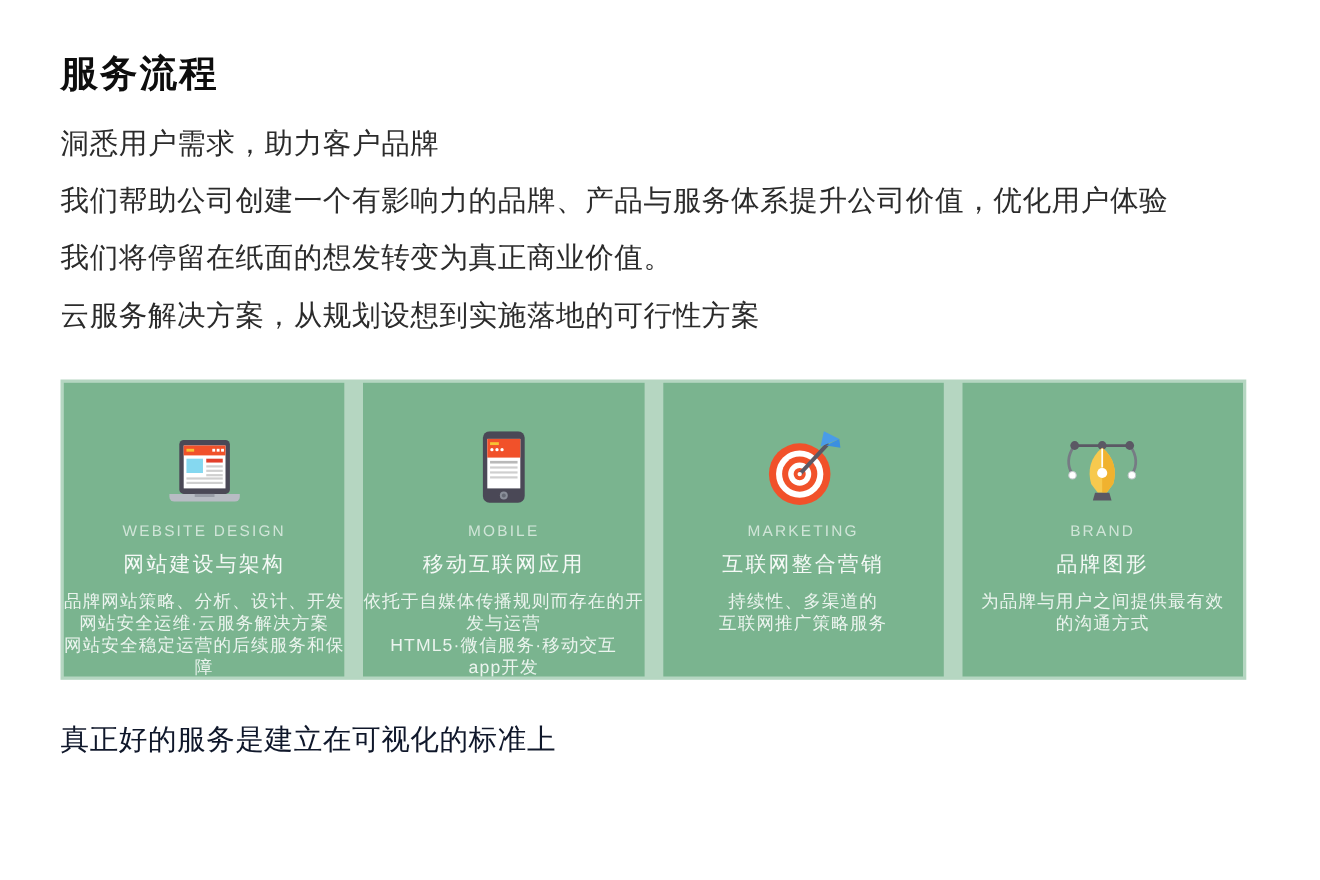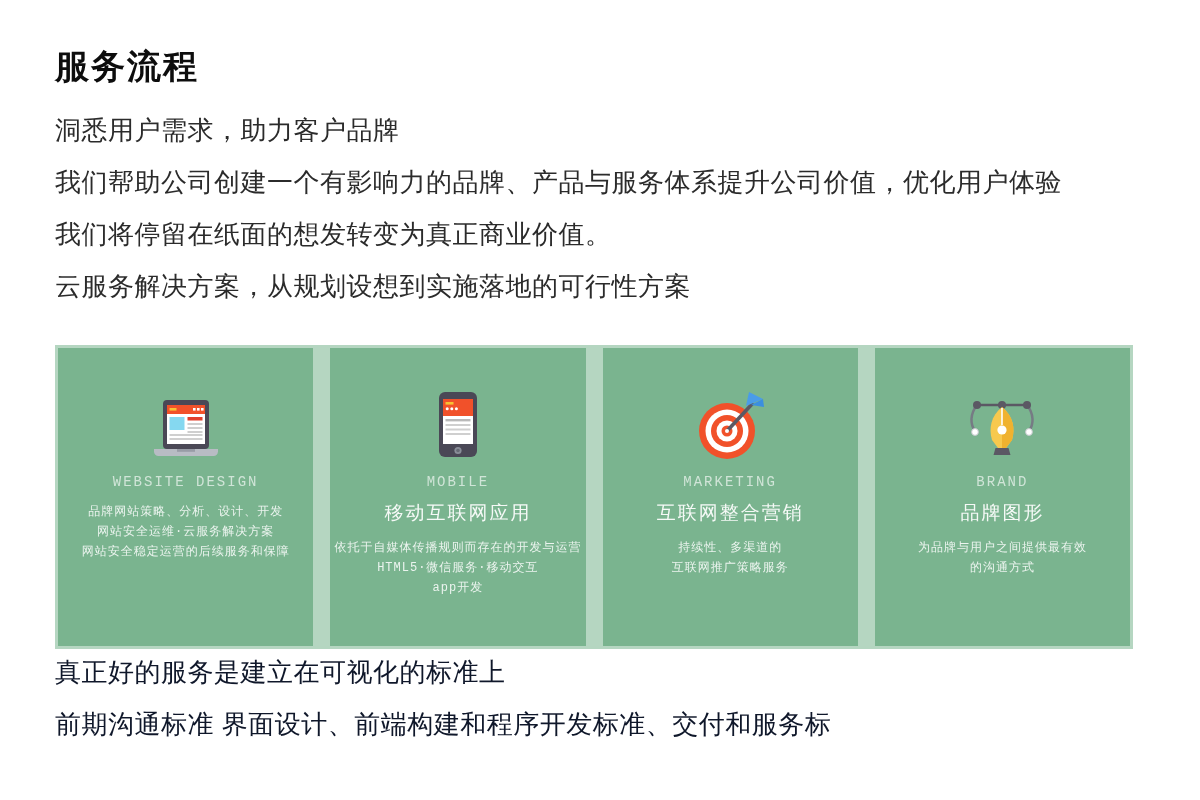--- a/index.html
+++ b/index.html
@@ -16,25 +16,25 @@
     font-size: 34px; font-weight: bold; color: #0d0d0d;
     letter-spacing: 2px; margin: 0;
   }
   .intro {
     position: absolute; left: 55px; top: 104px;
     font-size: 26px; line-height: 52px; font-weight: 400;
     color: #2b2b2b; letter-spacing: 0.5px; white-space: nowrap;
   }
   .services-panel {
     position: absolute; left: 55px; top: 345px;
-    width: 1078px; height: 304px;
+    width: 1078px; height: 273px;
     box-sizing: border-box;
     background: #b5d6c1;
     padding: 3px;
-    display: flex; gap: 17px; font-family: Liberation Mono, monospace;
+    display: flex; gap: 17px;
   }
   .service-card {
     flex: 1 1 0;
     background: #7ab48f;
     text-align: center;
     overflow: hidden;
   }
   .card-icon {
     height: 70px; margin-top: 42px;
     display: flex; align-items: flex-end; justify-content: center;
@@ -44,21 +44,21 @@
     font-size: 14px; letter-spacing: 2px;
     color: rgba(255,255,255,0.65);
   }
   .card-title {
     margin-top: 10px;
     font-size: 19px; letter-spacing: 2px;
     color: rgba(255,255,255,0.92);
   }
   .card-desc {
     margin-top: 12px;
-    font-size: 12px; line-height: 20px; letter-spacing: 1px;
+    font-size: 16px; line-height: 20px; letter-spacing: 1px;
     color: rgba(255,255,255,0.85);
   }
   .footer-text {
     position: absolute; left: 55px; top: 646px;
     font-size: 26px; line-height: 52px; font-weight: 400;
     color: #0f172a; letter-spacing: 0.5px; white-space: nowrap;
   }
 </style>
 </head>
 <body>
@@ -89,20 +89,21 @@
         <rect x="37.5" y="23" width="15" height="2" fill="#cfcfcf"></rect>
         <rect x="37.5" y="27" width="15" height="2" fill="#cfcfcf"></rect>
         <rect x="37.5" y="31" width="15" height="2" fill="#cfcfcf"></rect>
         <rect x="19.5" y="34" width="33" height="2" fill="#cfcfcf"></rect>
         <rect x="19.5" y="38" width="33" height="2" fill="#cfcfcf"></rect>
         <path d="M4 49 h64 v2.5 a4.5 4.5 0 0 1 -4.5 4.5 H8.5 A4.5 4.5 0 0 1 4 51.5 z" fill="#b8bcc4"></path>
         <rect x="27" y="49" width="18" height="2.8" fill="#989ca6"></rect>
       </svg>
     </div>
     <div class="card-en">WEBSITE DESIGN</div>
+    <div class="card-title">网站建设与架构</div>
     <div class="card-desc">
       <div>品牌网站策略、分析、设计、开发</div>
       <div>网站安全运维·云服务解决方案</div>
       <div>网站安全稳定运营的后续服务和保障</div>
     </div>
   </div>
 
   <div class="service-card">
     <div class="card-icon">
       <svg width="46" height="68" viewBox="0 0 46 68" aria-hidden="true">
@@ -175,14 +176,13 @@
     <div class="card-desc">
       <div>为品牌与用户之间提供最有效</div>
       <div>的沟通方式</div>
     </div>
   </div>
 
 </div>
 
 <div class="footer-text">
   <div>真正好的服务是建立在可视化的标准上</div>
-  <div>前期沟通标准 界面设计、前端构建和程序开发标准、交付和服务标</div>
 </div>
 
 </body></html>

